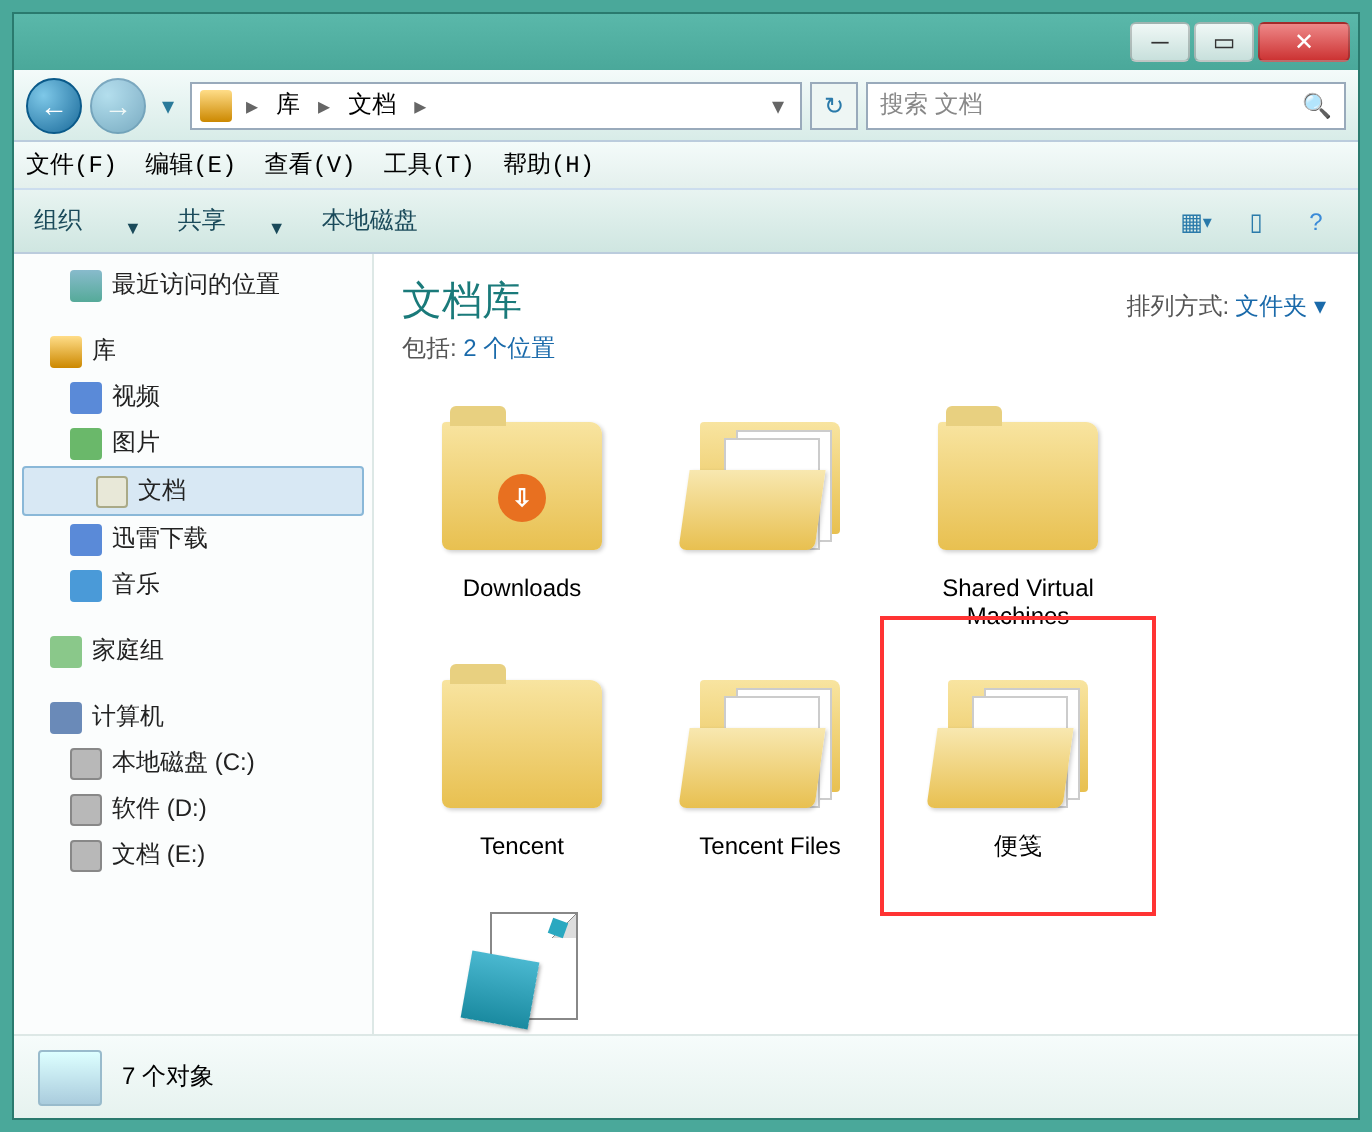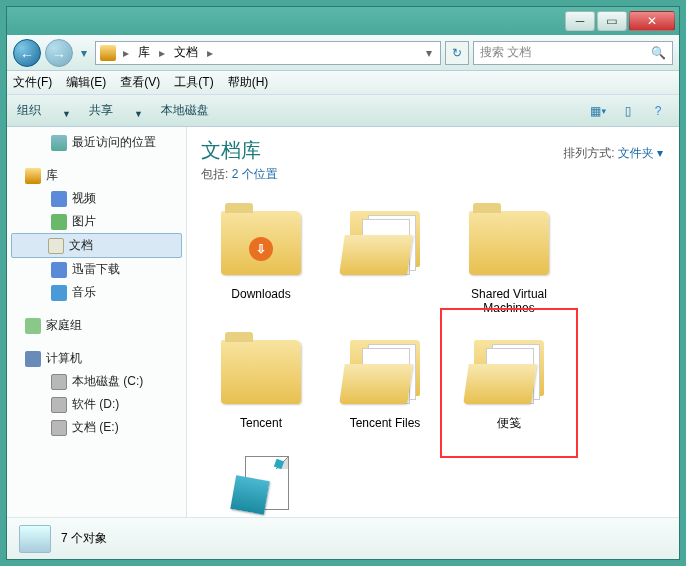--- a/index.html
+++ b/index.html
@@ -12,33 +12,33 @@
 .navbar { height: 36px; background: linear-gradient(#f4fbfa, #d8ece8); display: flex; align-items: center; padding: 0 6px; gap: 4px; border-bottom: 1px solid #bcd; }
 .nav-btn { width: 28px; height: 28px; border-radius: 50%; background: radial-gradient(circle at 30% 30%, #7ec8e8, #1a6a9a); border: 1px solid #0a5a8a; display: flex; align-items: center; justify-content: center; color: #fff; font-size: 14px; cursor: pointer; }
 .nav-fwd { opacity: 0.5; }
 .nav-drop { width: 14px; height: 20px; display: flex; align-items: center; justify-content: center; color: #2a7a9a; cursor: pointer; }
 .address { flex: 1; height: 24px; background: #fff; border: 1px solid #9ab; display: flex; align-items: center; padding: 0 4px; gap: 4px; }
 .addr-icon { width: 16px; height: 16px; background: linear-gradient(#fd8, #c80); border-radius: 2px; display: inline-block; }
 .addr-sep { color: #666; padding: 0 3px; }
 .addr-seg { padding: 1px 2px; }
 .addr-drop { margin-left: auto; color: #666; padding: 0 4px; }
 .refresh { width: 24px; height: 24px; border: 1px solid #9ab; background: #eef6f4; display: flex; align-items: center; justify-content: center; color: #2a7aaa; cursor: pointer; }
-.search { width: 200px; height: 24px; background: #fff; border: 1px solid #9ab; display: flex; align-items: center; padding: 0 6px; color: #888; gap: 4px; }
+.search { width: 240px; height: 24px; background: #fff; border: 1px solid #9ab; display: flex; align-items: center; padding: 0 6px; color: #888; gap: 4px; }
 .search .mag { margin-left: auto; color: #2a7aaa; }
 .menubar { height: 24px; background: linear-gradient(#f4fbfa, #e4f0ed); display: flex; align-items: center; padding: 0 6px; gap: 14px; border-bottom: 1px solid #cde; }
-.menubar span { cursor: pointer; }
+.menubar span { cursor: pointer; font-family: Liberation Mono, monospace; }
 .toolbar { height: 32px; background: linear-gradient(#e8f4f1, #cfe6e1); display: flex; align-items: center; padding: 0 10px; gap: 18px; border-bottom: 1px solid #bcd; color: #1a4a5a; }
 .tool { display: flex; align-items: flex-end; gap: 21px; cursor: pointer; }
 .tool .drop { font-size: 9px; }
 .tool-right { margin-left: auto; display: flex; gap: 8px; }
 .tool-right .ico { width: 22px; height: 20px; border: 1px solid transparent; display: flex; align-items: center; justify-content: center; cursor: pointer; color: #2a7aaa; }
 .body { flex: 1; display: flex; overflow: hidden; }
 .sidebar { width: 180px; border-right: 1px solid #dde8e6; padding: 4px 0; overflow-y: auto; background: #fbfdfd; color: #222; }
 .tree-item { display: flex; align-items: center; gap: 5px; padding: 3px 6px 3px 18px; cursor: pointer; }
-.tree-item.indent { padding-left: 44px; }
+.tree-item.indent { padding-left: 28px; }
 .tree-item.selected { background: #d8e8f4; border: 1px solid #8ab8d8; border-radius: 2px; margin: 0 4px; padding-left: 36px; }
 .tree-sep { height: 10px; }
 .ti-icon { width: 16px; height: 16px; display: inline-block; border-radius: 2px; flex-shrink: 0; }
 .ico-recent { background: linear-gradient(#8bc, #5a9); }
 .ico-lib { background: linear-gradient(#fd8, #c80); }
 .ico-vid { background: #5a8ad8; }
 .ico-pic { background: #6ab86a; }
 .ico-doc { background: #e8e8d8; border: 1px solid #aa8; }
 .ico-dl { background: #5a8ad8; }
 .ico-music { background: #4a9ad8; }

